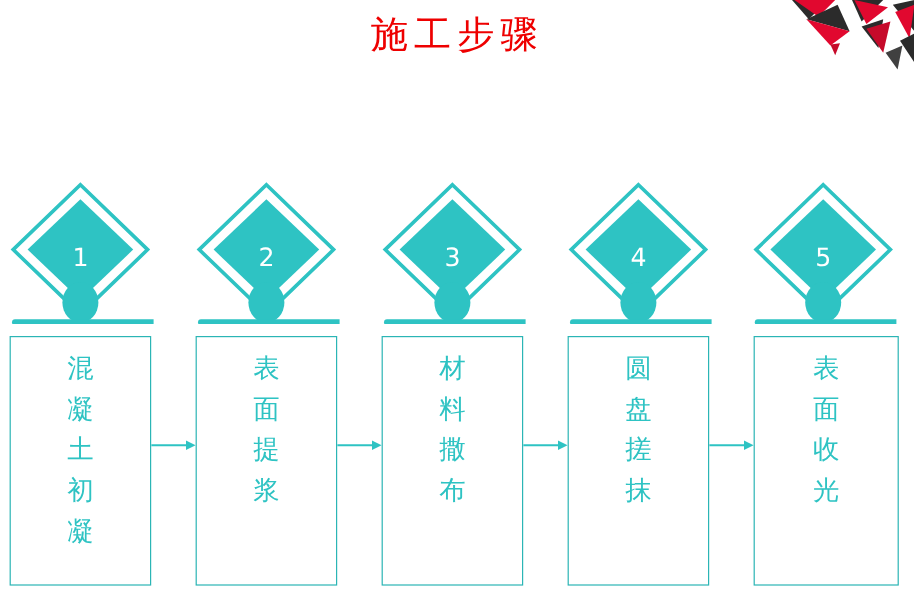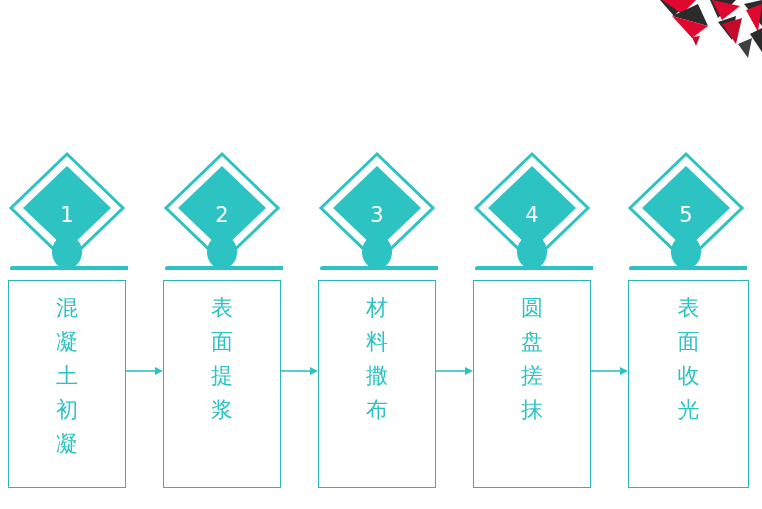--- a/index.html
+++ b/index.html
@@ -141,20 +141,21 @@
       <polygon points="60,0 88,6 70,20" fill="#e1082f"></polygon>
       <polygon points="66,22 84,16 80,40" fill="#2b2b2b"></polygon>
       <polygon points="70,24 90,18 84,44" fill="#c60a2a"></polygon>
       <polygon points="92,4 110,0 110,26" fill="#2b2b2b"></polygon>
       <polygon points="94,10 110,4 106,32" fill="#e1082f"></polygon>
       <polygon points="98,34 110,28 110,52" fill="#2b2b2b"></polygon>
       <polygon points="86,44 100,38 96,58" fill="#404040"></polygon>
     </svg>
   </div>
 
+  <div class="page-title">施工步骤</div>
 
   <div class="markers-layer">
 
     <div class="step-marker" style="left:6px;">
       <svg class="marker-svg" width="122" height="120" viewBox="0 0 122 120" xmlns="http://www.w3.org/2000/svg">
         <polygon points="61,4 117,58 61,112 5,58" fill="none" stroke="#2ec3c3" stroke-width="3"></polygon>
         <polygon points="61,16 105,58 61,100 17,58" fill="#2ec3c3"></polygon>
         <ellipse cx="61" cy="102" rx="15" ry="17" fill="#2ec3c3"></ellipse>
         <rect x="4" y="116" width="120" height="5" rx="2.5" fill="#2ec3c3"></rect>
       </svg>

